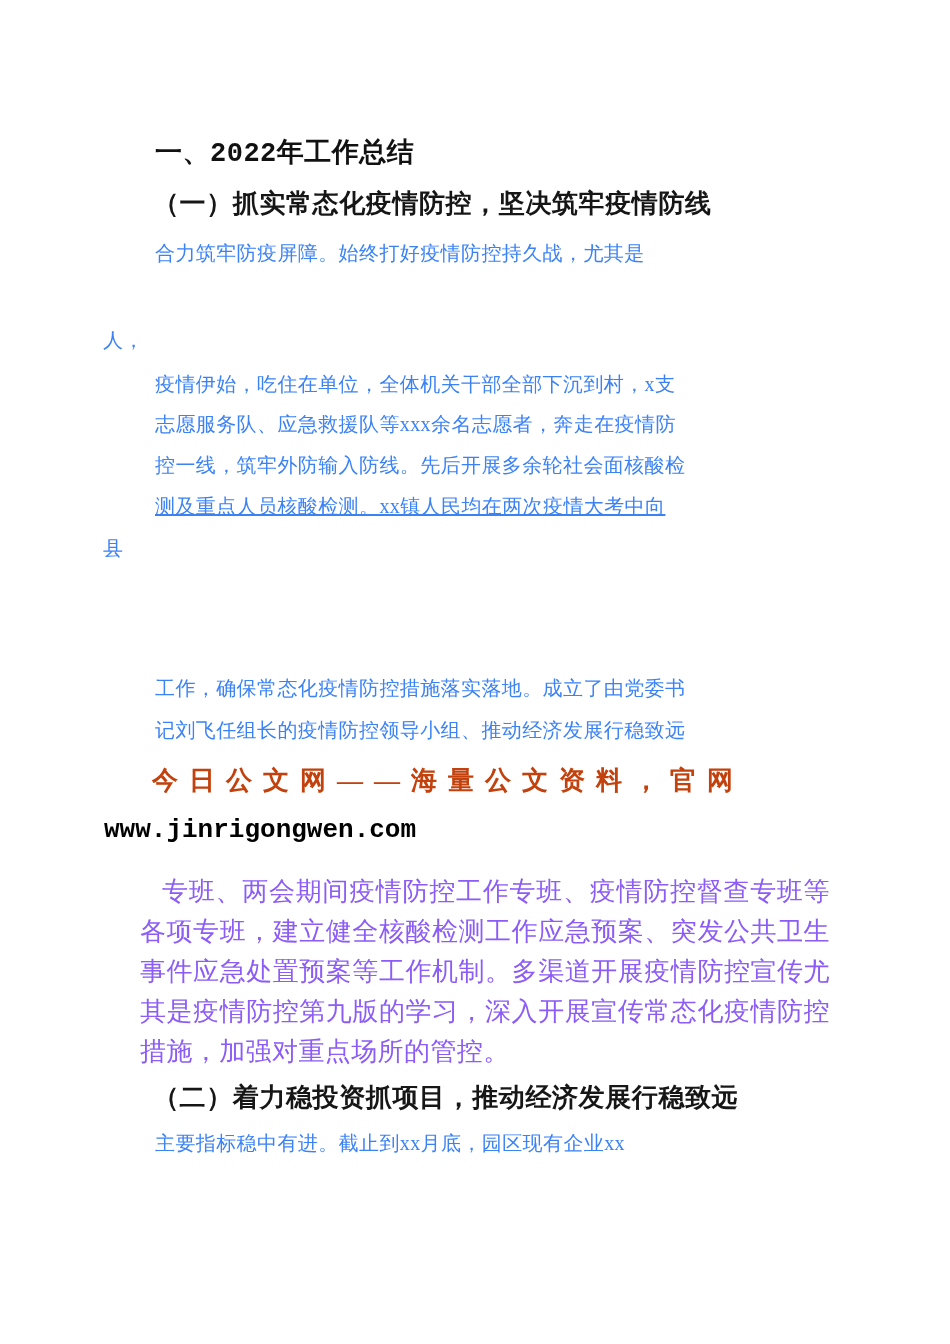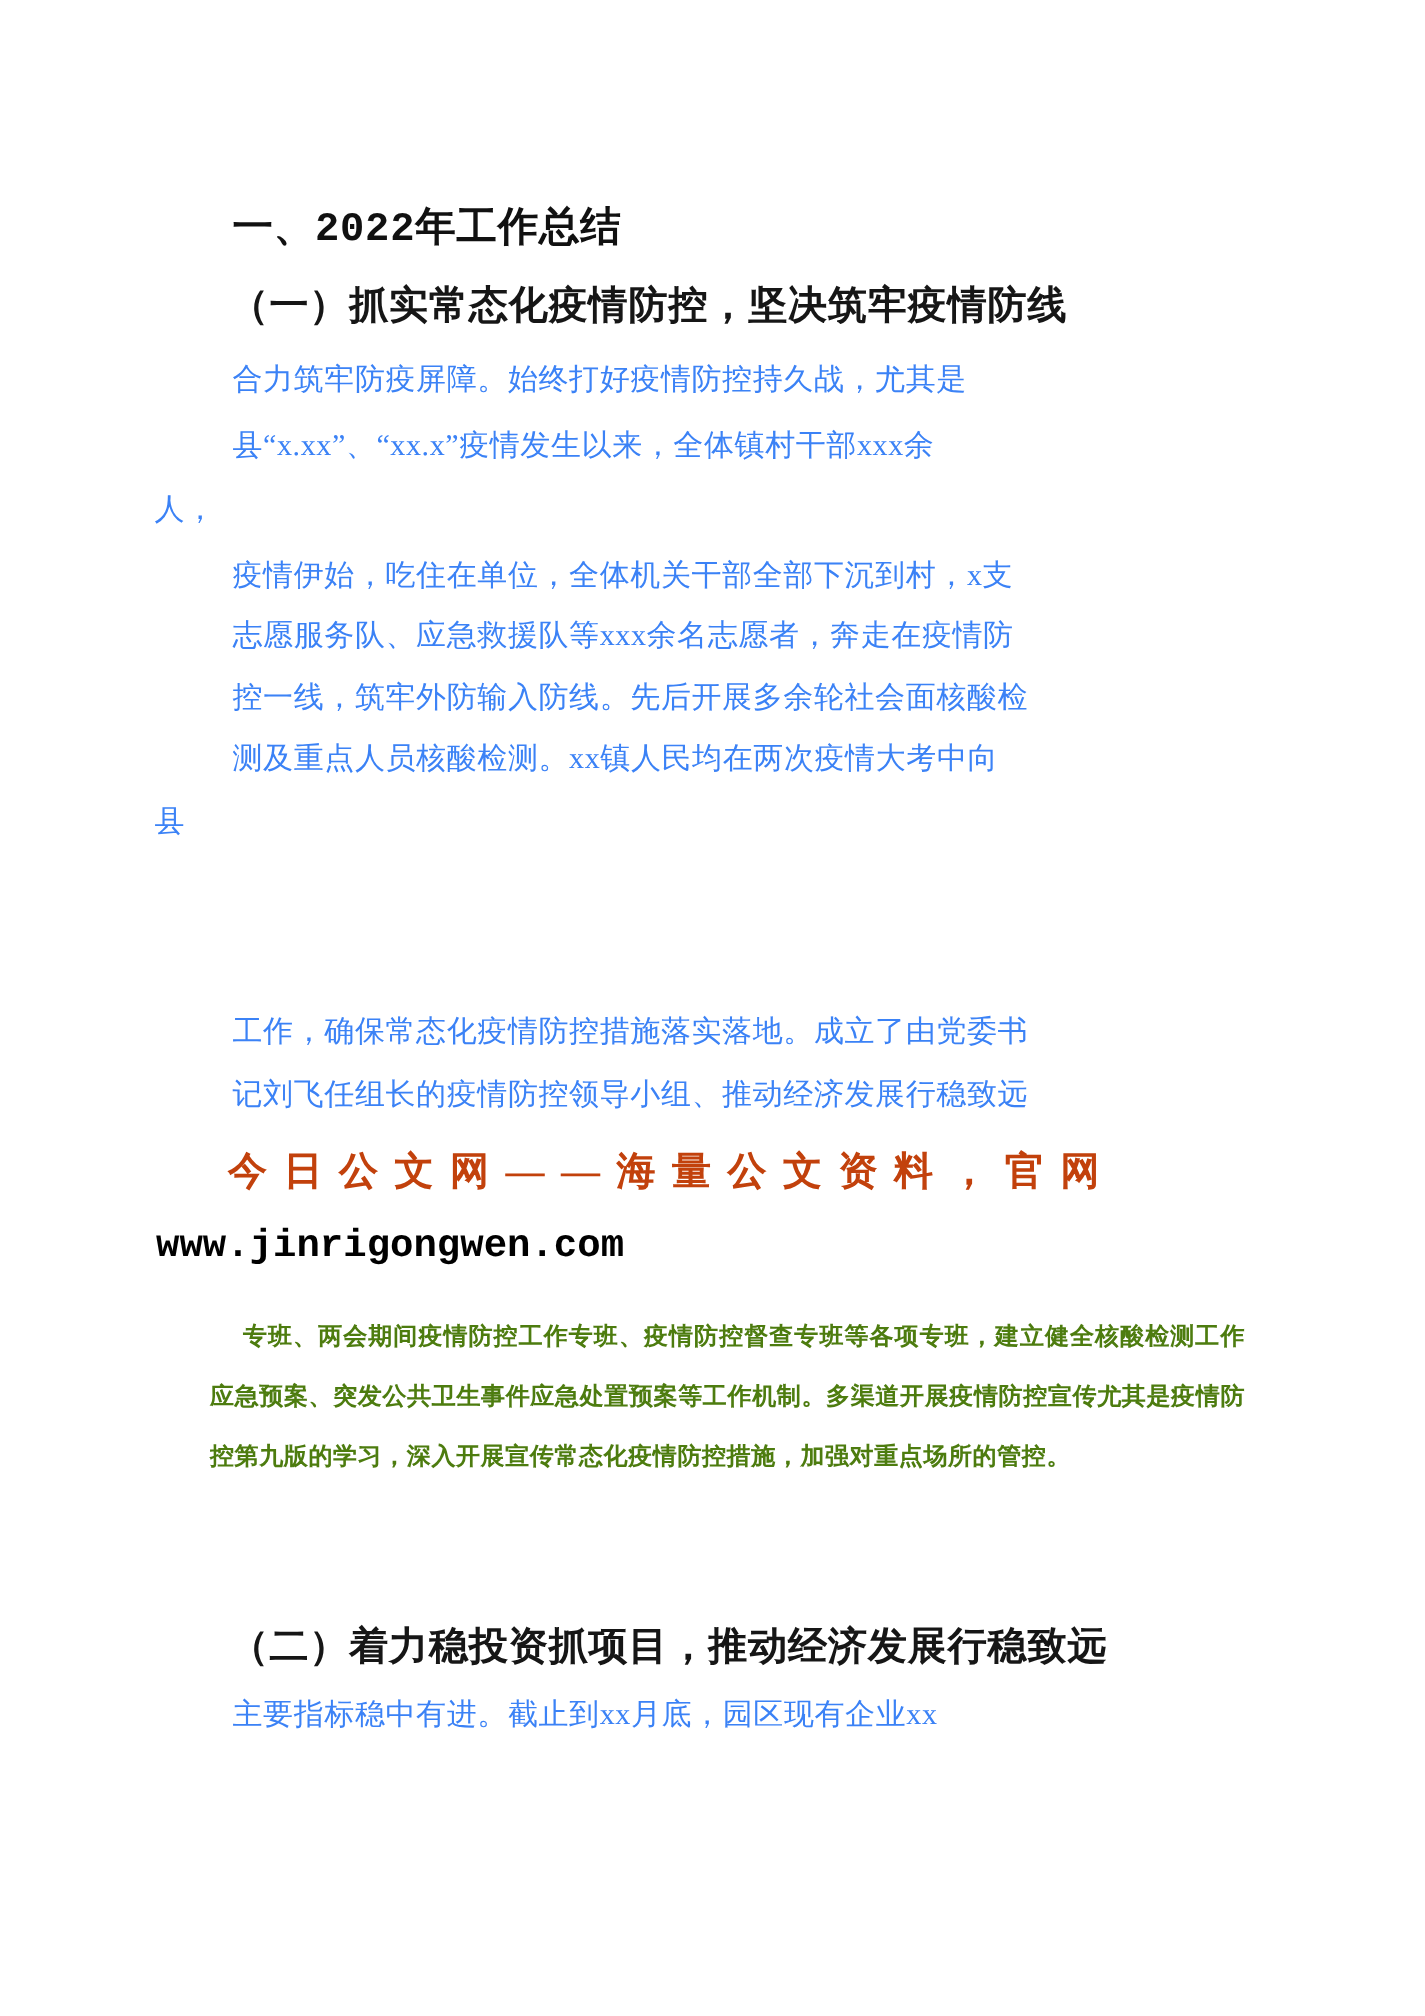--- a/index.html
+++ b/index.html
@@ -74,51 +74,49 @@
     font-weight: 700;
     font-size: 26px;
     letter-spacing: 0px;
     color: #000000;
   }
 
   
   .para-block {
     position: absolute;
     font-family: "Liberation Serif", "DejaVu Serif", serif;
-    font-size: 16px;
+    font-size: 26px;
     letter-spacing: 0.4px;
-    color: #4d7c0f;
+    color: #8b5cf6;
     text-align: justify;
     text-justify: inter-character;
     line-height: 40px;
-    font-weight: bold;
   }
 </style>
 </head>
 <body>
 
 <div class="page">
 
   <div class="line heading1" style="left:155px; top:141px;">一、2022年工作总结</div>
 
   <div class="line heading2" style="left:153px; top:191px;">（一）抓实常态化疫情防控，坚决筑牢疫情防线</div>
 
   <div class="line body-line" style="left:155px; top:243px;">合力筑牢防疫屏障。始终打好疫情防控持久战，尤其是</div>
 
-  <div class="line body-line" style="left:155px; top:287px;">县“x.xx”、“xx.x”疫情发生以来，全体镇村干部xxx余</div>
 
   <div class="line body-line" style="left:103px; top:330px;">人，</div>
 
   <div class="line body-line" style="left:155px; top:374px;">疫情伊始，吃住在单位，全体机关干部全部下沉到村，x支</div>
 
   <div class="line body-line" style="left:155px; top:414px;">志愿服务队、应急救援队等xxx余名志愿者，奔走在疫情防</div>
 
   <div class="line body-line" style="left:155px; top:455px;">控一线，筑牢外防输入防线。先后开展多余轮社会面核酸检</div>
 
-  <div class="line body-line" style="left:155px; top:496px;">测及重点人员核酸检测。xx镇人民均在两次疫情大考中向</div>
+  <div class="line body-line" style="left:155px; top:496px;text-decoration:underline;">测及重点人员核酸检测。xx镇人民均在两次疫情大考中向</div>
 
   <div class="line body-line" style="left:103px; top:538px;">县</div>
 
 
 
   <div class="line body-line" style="left:155px; top:678px;">工作，确保常态化疫情防控措施落实落地。成立了由党委书</div>
 
   <div class="line body-line" style="left:155px; top:720px;">记刘飞任组长的疫情防控领导小组、推动经济发展行稳致远</div>
 
   <div class="line wm-title" style="left:152px; top:768px;">今日公文网——海量公文资料，官网</div>

